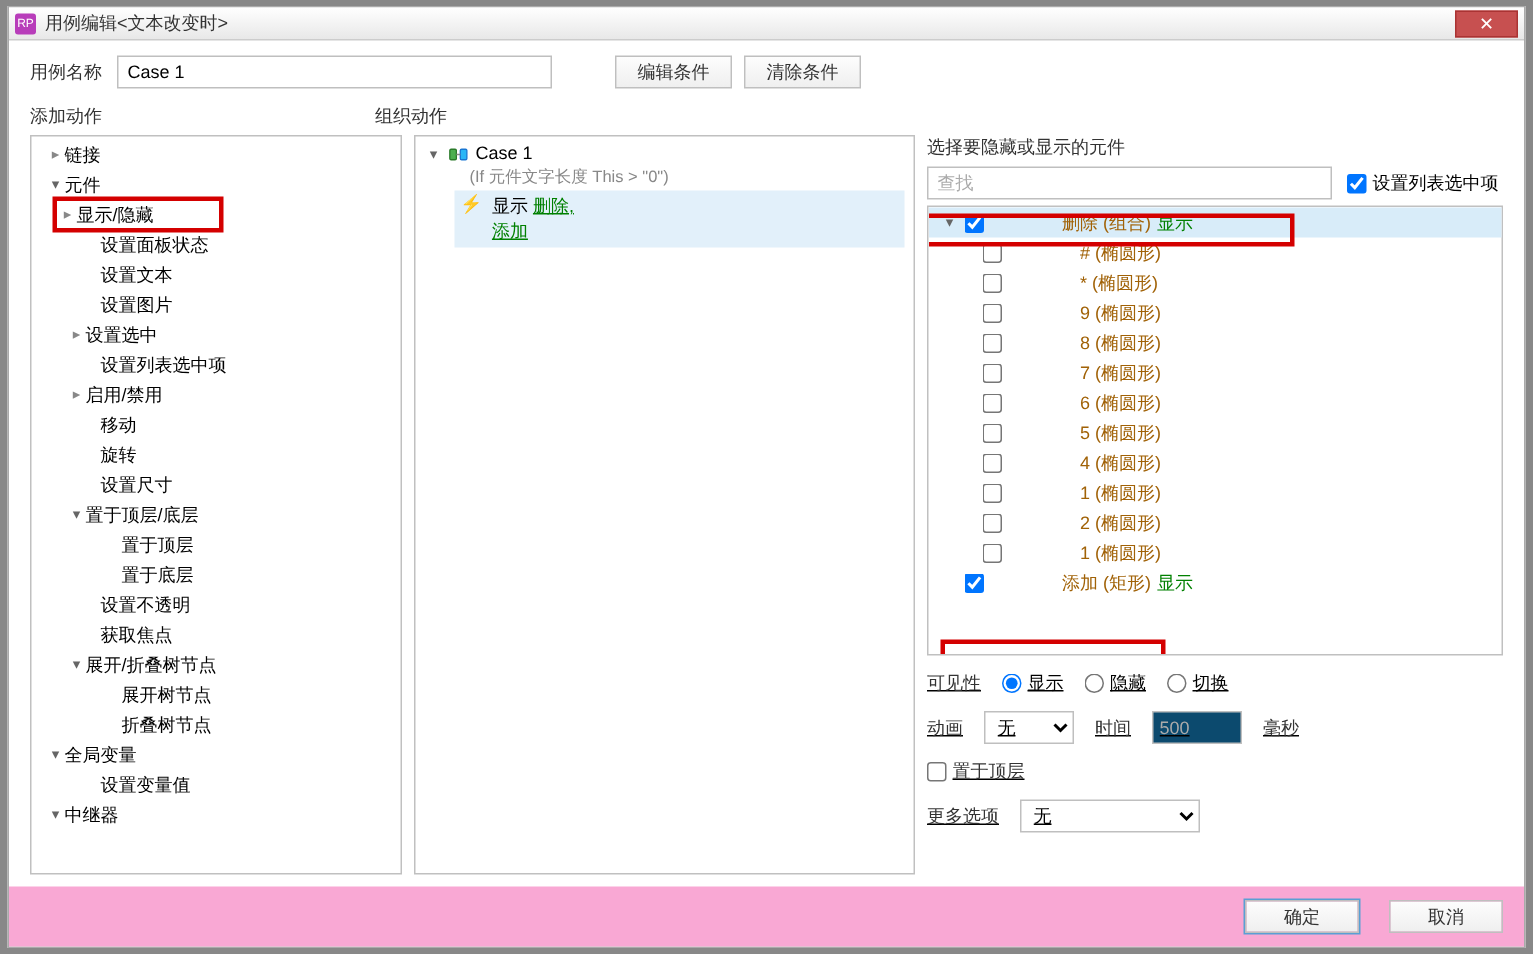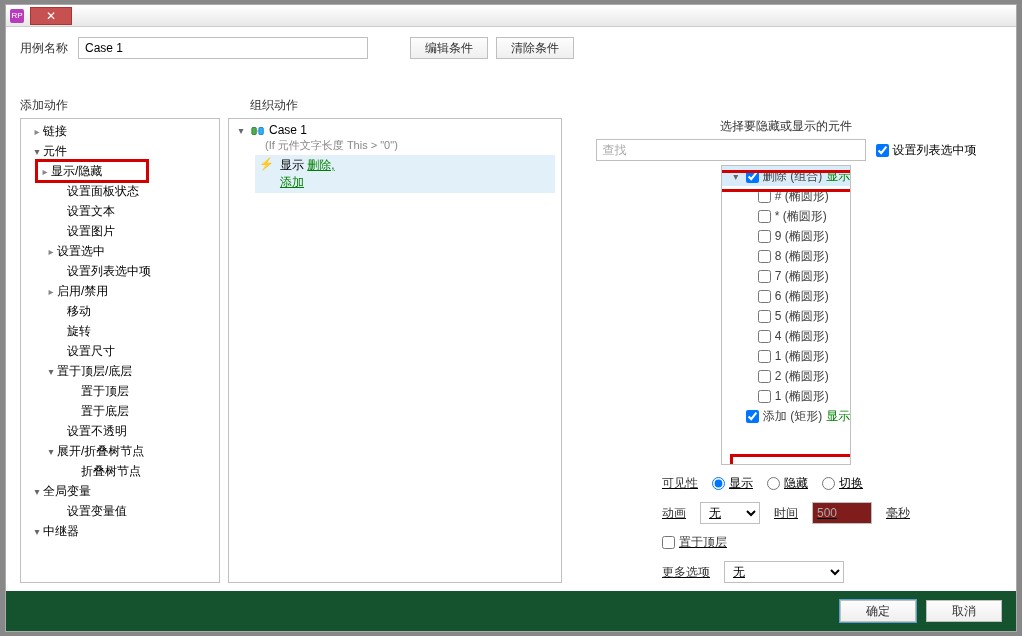--- a/index.html
+++ b/index.html
@@ -7,30 +7,30 @@
 .window { width: 1012px; height: 628px; background: #fff; border: 1px solid #aaa; display: flex; flex-direction: column; }
 .titlebar { height: 22px; background: linear-gradient(#fff, #e8e8e8); border-bottom: 1px solid #ccc; display: flex; align-items: center; padding: 0 4px; }
 .titlebar .app-icon { width: 14px; height: 14px; background: #b83dba; border-radius: 2px; margin-right: 6px; display:flex; align-items:center; justify-content:center; color:#fff; font-size:8px; line-height:1;}
 .titlebar .title-text { flex: 1; color: #333; }
 .titlebar .close-btn { width: 42px; height: 18px; background: #c75050; border: 1px solid #a33; color: #fff; display: flex; align-items: center; justify-content: center; cursor: pointer; }
 .row1 { display: flex; align-items: center; padding: 10px 14px 6px; gap: 8px; }
 .row1 label { color: #333; margin-right:2px; }
 .text-input { height: 22px; border: 1px solid #bfbfbf; padding: 0 6px; background:#fff; }
 .case-name-input { width: 290px; }
 .btn { height: 22px; border: 1px solid #bfbfbf; background: linear-gradient(#fdfdfd,#efefef); padding: 0 14px; cursor: pointer; color:#333; }
-.panels-header { display: flex; padding: 4px 14px 4px; gap: 0; margin-top: 28px; }
+.panels-header { display: flex; padding: 4px 14px 4px; gap: 0; }
 .panels-header .ph { color:#333; }
 .panels-header .ph1 { width: 230px; }
 .panels-header .ph2 { width: 340px; }
 .panels-header .ph3 { flex:1; }
 .main-area { flex: 1; display: flex; padding: 0 14px 8px; gap: 8px; min-height: 0; }
 .panel { border: 1px solid #c0c0c0; background: #fff; overflow: auto; position:relative; }
-.panel-left { width: 200px; }
+.panel-left { width: 248px; }
 .panel-mid { width: 334px; }
-.panel-right { flex: 1; display:flex; flex-direction:column; overflow:visible; border:none;align-items:center; }
+.panel-right { flex: 1; display:flex; flex-direction:column; overflow:visible; border:none; }
 .tree { padding: 2px 0; }
 .tree-row { display:flex; align-items:center; height: 20px; padding-left: 6px; cursor:default; }
 .arrow { width: 12px; display:inline-flex; align-items:center; justify-content:center; color:#666; font-size:10px; }
 .arrow.open::before{ content:"▾"; }
 .arrow.closed::before{ content:"▸"; color:#888; }
 .arrow.none::before{ content:""; }
 .indent { display:inline-block; }
 .lvl1{ width:14px; } .lvl2{ width:28px; } .lvl3{ width:42px; }
 .highlight-red { outline: 3px solid #d40000; outline-offset: -1px; }
 
@@ -50,42 +50,43 @@
 .right-top-label { color:#333; margin-bottom:4px; }
 .right-search-row { display:flex; align-items:center; gap:10px; margin-bottom:4px;}
 .right-search-row .text-input{ flex: 0 0 270px; color:#aaa; }
 .chk { display:flex; align-items:center; gap:4px; }
 .chk input{ width:13px; height:13px; }
 .right-tree-wrap { border:1px solid #c0c0c0; height: 300px; overflow-y:scroll; position:relative;}
 .rt-row { display:flex; align-items:center; height:20px; padding-left:6px;}
 .rt-row.sel { background:#d8ecf9;}
 .rt-row .arrow{ width:12px; }
 .rt-chk { width:13px; height:13px; margin: 0 4px; }
-.rt-label { color:#404040; }
+.rt-label { color:#a16207;margin-left:48px; }
 .rt-green { color:#008000; margin-left:4px; }
 .redbox-a { position:absolute; border:3px solid #d40000; pointer-events:none; left:-6px; top:4px; width:250px; height:22px; z-index:5;}
 .redbox-b { position:absolute; border:3px solid #d40000; pointer-events:none; left:8px; top:288px; width:150px; height:26px; z-index:5;}
 .right-bottom { padding-top:10px; display:flex; flex-direction:column; gap:10px;text-decoration:underline; }
 .rb-row { display:flex; align-items:center; gap:14px; }
 .rb-row label{ color:#333; }
 .radio-g { display:flex; align-items:center; gap:4px; }
 .radio-g input{ margin:0; }
 select.dd { height:22px; border:1px solid #bfbfbf; background:#fff; padding:0 4px; width:60px;}
 select.dd.wide{ width:120px; }
-input.num { width:60px; height:22px; border:1px solid #bfbfbf; padding:0 4px; color:#aaa; background:#7f1d1d;}
-.footer { height:40px; border-top:0; display:flex; align-items:center; justify-content:flex-end; gap:10px; padding: 0 14px; background:#14532d;}
+input.num { width:60px; height:22px; border:1px solid #bfbfbf; padding:0 4px; color:#aaa; background:#0c4a6e;}
+.footer { height:40px; border-top:0; display:flex; align-items:center; justify-content:flex-end; gap:20px; padding: 0 14px; background:#f9a8d4;}
 .footer .btn{ width:76px; }
 .footer .btn.ok{ outline:1px solid #5a9fd4; }
 </style>
 </head>
 <body>
 
 <div class="window">
   <div class="titlebar">
     <div class="app-icon">RP</div>
+    <div class="title-text">用例编辑&lt;文本改变时&gt;</div>
     <div class="close-btn">✕</div>
   </div>
 
   <div class="row1">
     <label>用例名称</label>
     <input class="text-input case-name-input" value="Case 1" style="">
     <div style="width:26px"></div>
     <button class="btn">编辑条件</button>
     <button class="btn">清除条件</button>
   </div>
@@ -172,23 +173,33 @@
             <span class="indent lvl3"></span>
             <span class="arrow none"></span>
             <span>置于底层</span>
           </div>
         <div class="tree-row hover">
             <span class="indent lvl2"></span>
             <span class="arrow none"></span>
             <span>设置不透明</span>
           </div>
         <div class="tree-row hover">
+            <span class="indent lvl2"></span>
+            <span class="arrow none"></span>
+            <span>获取焦点</span>
+          </div>
+        <div class="tree-row hover">
             <span class="indent" style="width:18px"></span>
             <span class="arrow open"></span>
             <span>展开/折叠树节点</span>
+          </div>
+        <div class="tree-row hover">
+            <span class="indent lvl3"></span>
+            <span class="arrow none"></span>
+            <span>展开树节点</span>
           </div>
         <div class="tree-row hover">
             <span class="indent lvl3"></span>
             <span class="arrow none"></span>
             <span>折叠树节点</span>
           </div>
         <div class="tree-row hover">
             <span class="indent" style="width:4px"></span>
             <span class="arrow open"></span>
             <span>全局变量</span>

